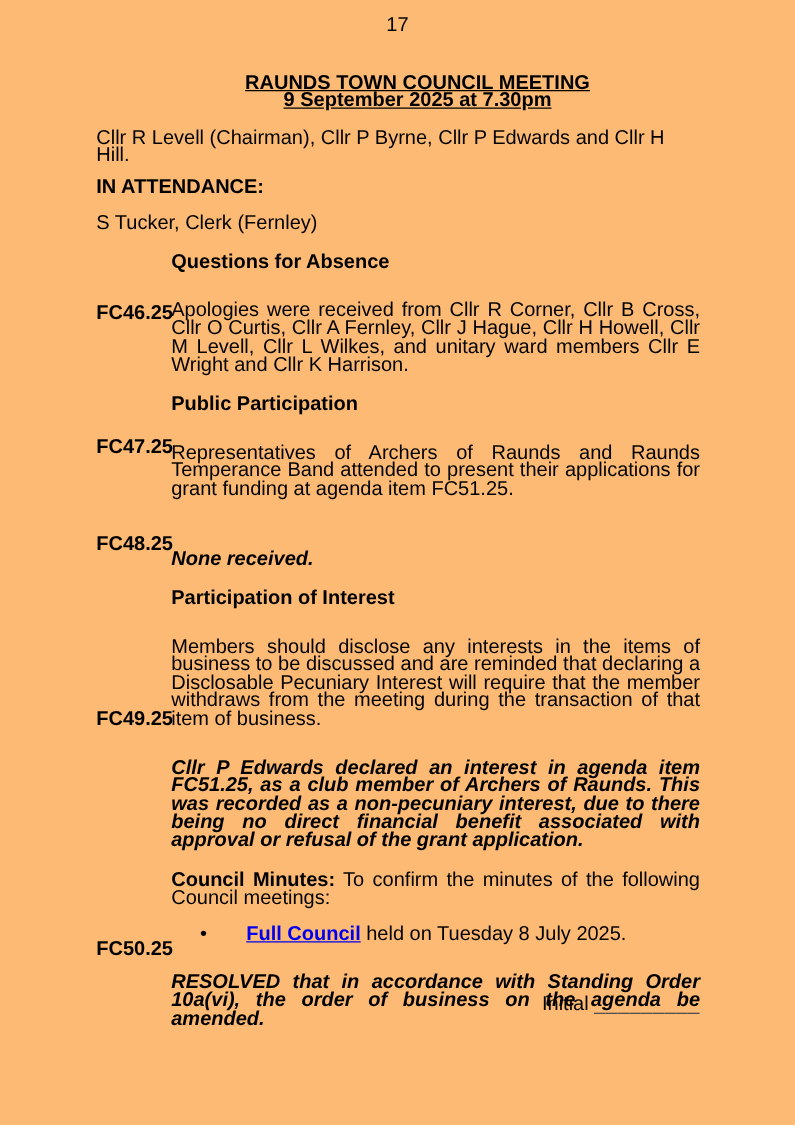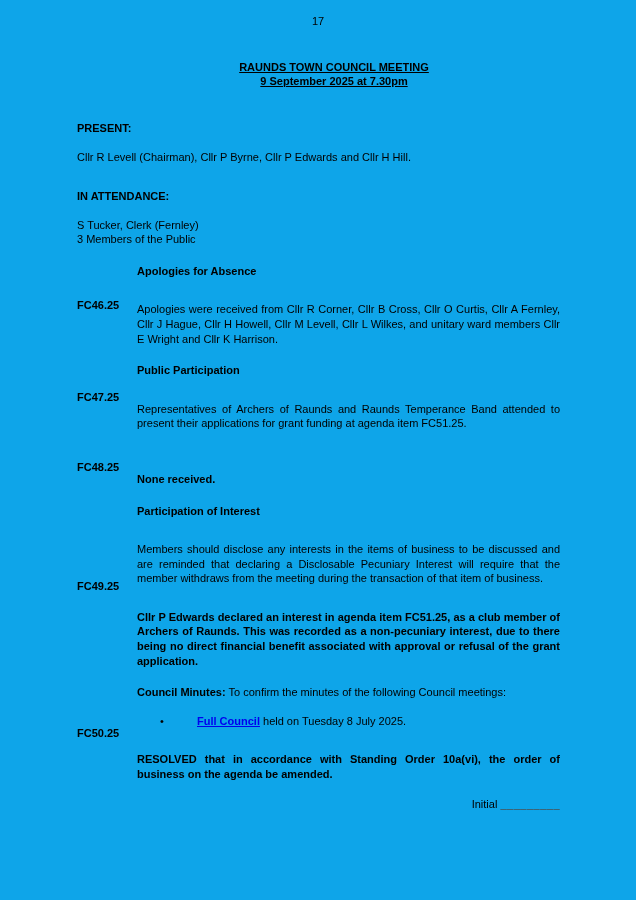--- a/index.html
+++ b/index.html
@@ -1,64 +1,64 @@
 <!DOCTYPE html>
 <html><head>
 <meta charset="utf-8">
 <style>
   * { margin: 0; padding: 0; box-sizing: border-box; }
   html, body { background: #ffffff; }
   .page {
     position: relative;
     width: 636px;
     height: 900px;
-    background: #0ea5e9;
+    background: #fdba74;
     color: #000000;
     font-family: "Liberation Sans", "DejaVu Sans", sans-serif;
-    font-size: 11px;
+    font-size: 16px;
     line-height: 14.6px;
     overflow: hidden;
   }
   .page-number {
     text-align: center;
     padding-top: 14px;
   }
   .doc-title {
     margin-top: 31px;
     text-align: center;
     font-weight: bold;
     padding-left: 32px;
   }
   .doc-title .t-line { text-decoration: underline; }
   .content {
     margin: 0 76px 0 77px; 
   }
   .label-bold { font-weight: bold; }
   .block-present-label { margin-top: 32px; }
   .block-present-text { margin-top: 15px; }
-  .block-attendance-label { margin-top: 24px; }
+  .block-attendance-label { margin-top: 10px; }
   .block-attendance-lines { margin-top: 14px; }
   .item {
     display: flex;
     align-items: center;
     margin-top: 17px;
   }
   .item-ref {
     width: 60px;
     flex-shrink: 0;
     font-weight: bold;
   }
   .item-body { flex: 1; min-width: 0; }
   .item-heading { font-weight: bold; text-align: justify; }
   .item-heading .heading-suffix { font-weight: normal; }
   .para {
     margin-top: 24px;
     text-align: justify;
   }
-  .para.bold { font-weight: bold; }
+  .para.bold { font-weight: bold; font-style: italic; }
   .bullet-row {
     margin-top: 14px;
     display: flex;
   }
   .bullet-glyph {
     width: 16px;
     margin-left: 23px;
     flex-shrink: 0;
   }
   .bullet-link {
@@ -82,34 +82,32 @@
 
   <div class="page-number">17</div>
 
   <div class="doc-title">
     <div class="t-line">RAUNDS TOWN COUNCIL MEETING</div>
     <div class="t-line">9 September 2025 at 7.30pm</div>
   </div>
 
   <div class="content">
 
-    <div class="label-bold block-present-label">PRESENT:</div>
     <div class="block-present-text">Cllr R Levell (Chairman), Cllr P Byrne, Cllr P Edwards and Cllr H Hill.</div>
 
     <div class="label-bold block-attendance-label">IN ATTENDANCE:</div>
     <div class="block-attendance-lines">
       <div>S Tucker, Clerk (Fernley)</div>
-      <div>3 Members of the Public</div>
     </div>
 
     <div id="items-container">
         <div class="item">
           <div class="item-ref">FC46.25</div>
           <div class="item-body">
-            <div class="item-heading"><span>Apologies for Absence</span></div>
+            <div class="item-heading"><span>Questions for Absence</span></div>
             <div class="para">Apologies were received from Cllr R Corner, Cllr B Cross, Cllr O Curtis, Cllr A Fernley, Cllr J Hague, Cllr H Howell, Cllr M Levell, Cllr L Wilkes, and unitary ward members Cllr E Wright and Cllr K Harrison.</div>
           </div>
         </div>
         <div class="item">
           <div class="item-ref">FC47.25</div>
           <div class="item-body">
             <div class="item-heading"><span>Public Participation</span></div>
             <div class="para">Representatives of Archers of Raunds and Raunds Temperance Band attended to present their applications for grant funding at agenda item FC51.25.</div>
           </div>
         </div>

